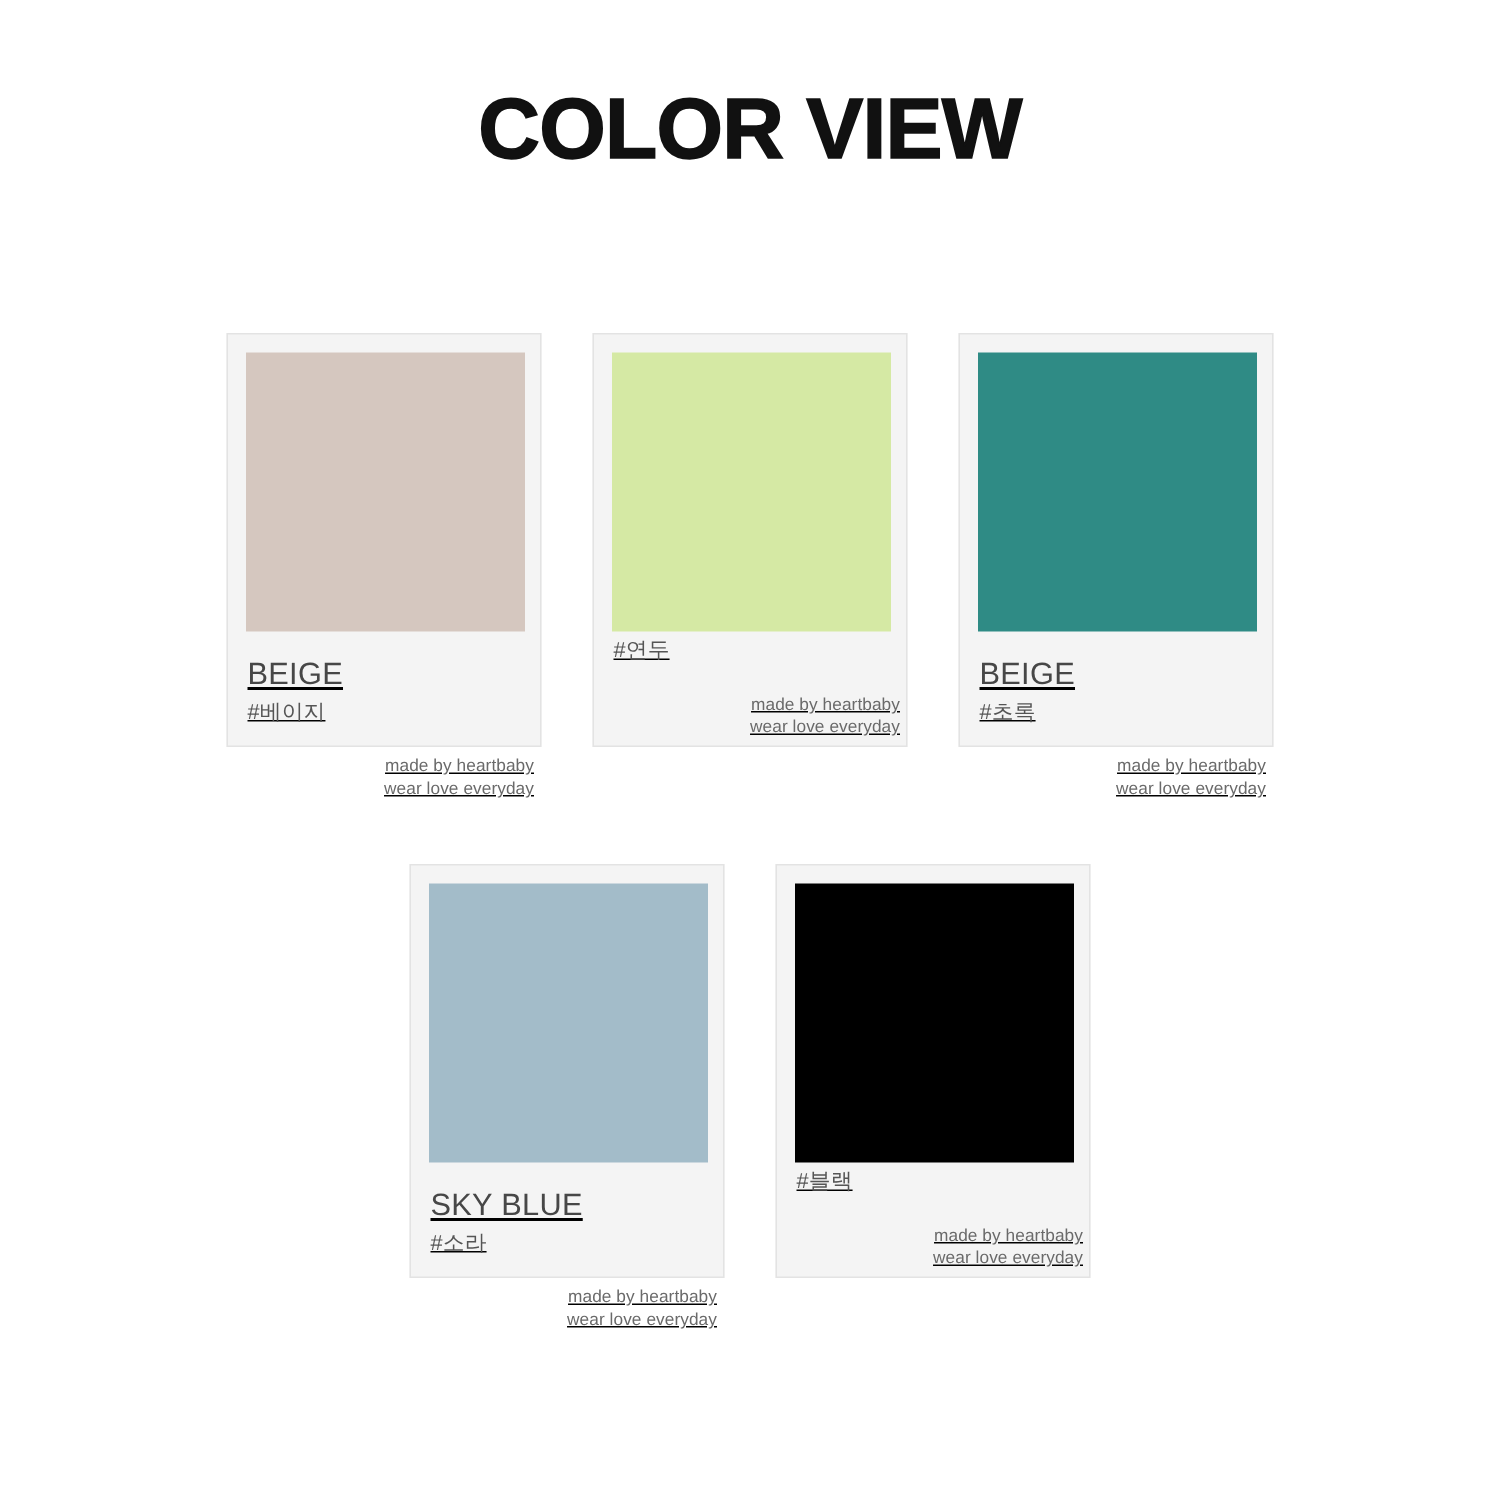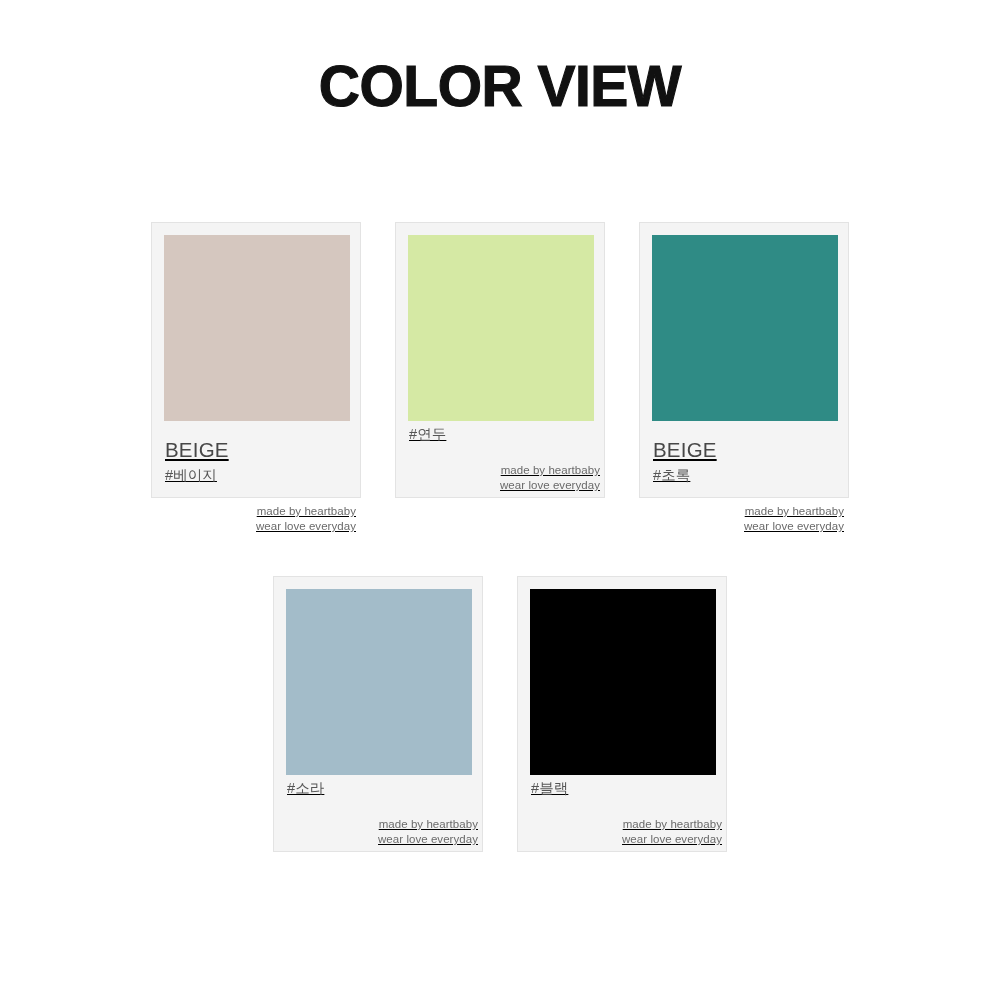--- a/index.html
+++ b/index.html
@@ -154,20 +154,21 @@
         </div>
       </div>
 
     </div>
 
     <div class="row row-2">
 
       <div class="swatch-card" style="background-color: rgb(244, 244, 244); border-color: rgb(227, 227, 227);">
         <div class="swatch-chip" style="background-color: rgb(163, 188, 201);"></div>
         <div class="card-body">
+          <div class="color-name">SKY BLUE</div>
           <div class="color-ko">#소라</div>
           <div class="tagline">
             <div>made by heartbaby</div>
             <div>wear love everyday</div>
           </div>
         </div>
       </div>
 
       <div class="swatch-card" style="background-color: rgb(244, 244, 244); border-color: rgb(227, 227, 227);">
         <div class="swatch-chip" style="background-color: rgb(0, 0, 0);"></div>

